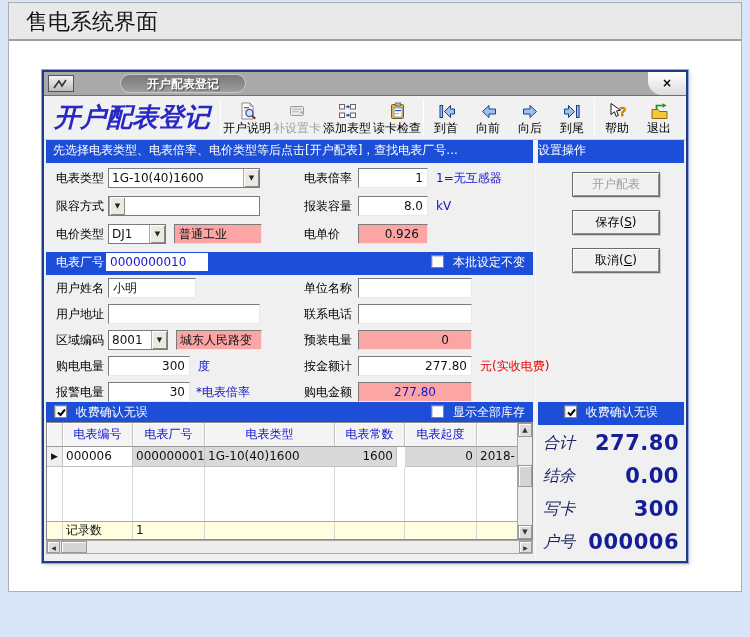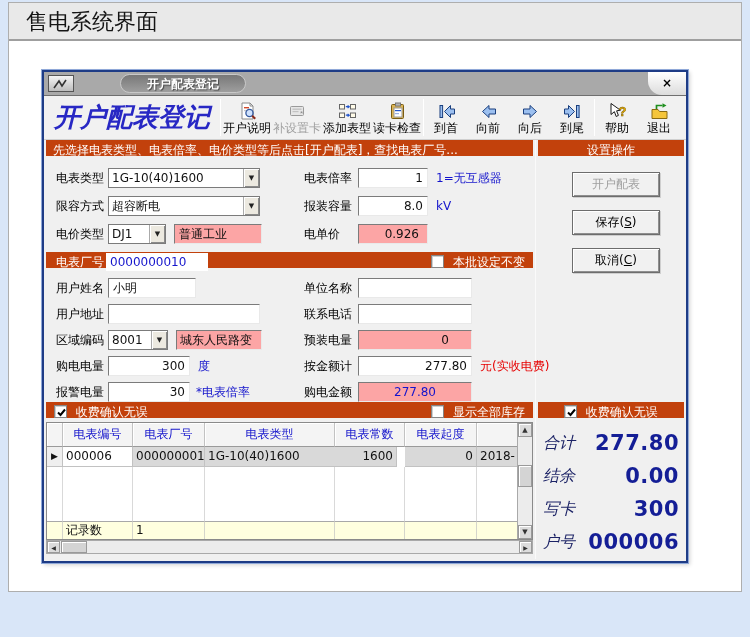--- a/index.html
+++ b/index.html
@@ -21,21 +21,21 @@
   .toolbar { height:44px; background:#f1f1f1; border-bottom:1px solid #cfcfcf; display:flex; align-items:stretch; }
   .bigtitle { font-family:"DejaVu Serif","Liberation Serif",serif; font-style:italic; font-weight:bold; font-size:26px; color:#2828c4; line-height:42px; padding:0 9px 0 10px; white-space:nowrap; }
   .tsep { width:1px; background:#bdbdbd; border-right:1px solid #fff; margin:3px 1px; }
   .tbtn { width:50px; display:flex; flex-direction:column; align-items:center; justify-content:center; padding-top:2px; }
   .tbtn .ticon { height:19px; display:flex; align-items:flex-end; }
   .tbtn .tlab { font-size:12px; line-height:14px; color:#000; white-space:nowrap; }
   .tbtn.nav { width:42px; }
   .tbtn.disabled .tlab { color:#9e9e9e; }
 
   
-  .bar { position:absolute; height:16px; background:#c2410c; color:#fff; line-height:20px; font-size:12px; }
+  .bar { position:absolute; height:23px; background:#1d4ed8; color:#fff; line-height:20px; font-size:12px; }
 
   .lab { position:absolute; height:20px; line-height:20px; color:#000; white-space:nowrap; }
   .fld { position:absolute; height:20px; background:#fff; border:1px solid #7b7b7b; border-right-color:#e9e9e9; border-bottom-color:#e9e9e9; padding:0 4px; font-size:12px; font-family:"DejaVu Sans","Liberation Sans",sans-serif; color:#111; }
   input.fld { outline:none; }
   .num { text-align:right; }
   .ro { background:#fca5a5; line-height:18px; }
   .blue { color:#1414cc; }
   .hintB { position:absolute; height:20px; line-height:20px; color:#1414cc; white-space:nowrap; }
   .hintR { position:absolute; height:20px; line-height:20px; color:#e60000; white-space:nowrap; }
 
@@ -202,35 +202,34 @@
             <path d="M2 7.5 h6 l1.5 2 h7.5 v7 h-15 Z" fill="#f5c53a" stroke="#8a6a10"></path>
             <path d="M6.5 7 V3.5 H12.5" fill="none" stroke="#1e8f1e" stroke-width="1.7"></path>
             <path d="M12.5 1.2 L16.5 3.5 L12.5 5.8 Z" fill="#1e8f1e"></path>
           </svg>
       </span>
       <span class="tlab">退出</span>
     </div>
   </div>
 
   <div class="bar" style="left:2px; top:68px; width:487px; padding-left:7px; overflow:hidden; white-space:nowrap;">先选择电表类型、电表倍率、电价类型等后点击[开户配表]，查找电表厂号...</div>
-  <div class="bar" style="left:494px; top:68px; width:146px; text-align:center;">设置操作</div>
+  <div class="bar" style="left:494px; top:68px; width:146px; text-align:left;">设置操作</div>
   <div class="vsep"></div>
 
   <span class="lab" style="left:12px; top:96px;">电表类型</span>
   <span class="combo" style="left:64px; top:96px; width:152px;">
     <span class="cval">1G-10(40)1600</span>
     <span class="cbtn">▼</span>
   </span>
   <span class="lab" style="left:260px; top:96px;">电表倍率</span>
   <input class="fld num" style="left: 314px; top: 96px; width: 70px;" value="1">
   <span class="hintB" style="left:392px; top:96px;">1=无互感器</span>
 
   <span class="lab" style="left:12px; top:124px;">限容方式</span>
   <span class="combo" style="left:64px; top:124px; width:152px;">
-    <span class="cval">超容断电</span>
     <span class="cbtn">▼</span>
   </span>
   <span class="lab" style="left:260px; top:124px;">报装容量</span>
   <input class="fld num" style="left: 314px; top: 124px; width: 70px;" value="8.0">
   <span class="hintB" style="left:392px; top:124px;">kV</span>
 
   <span class="lab" style="left:12px; top:152px;">电价类型</span>
   <span class="combo" style="left:64px; top:152px; width:58px;">
     <span class="cval">DJ1</span>
     <span class="cbtn">▼</span>

